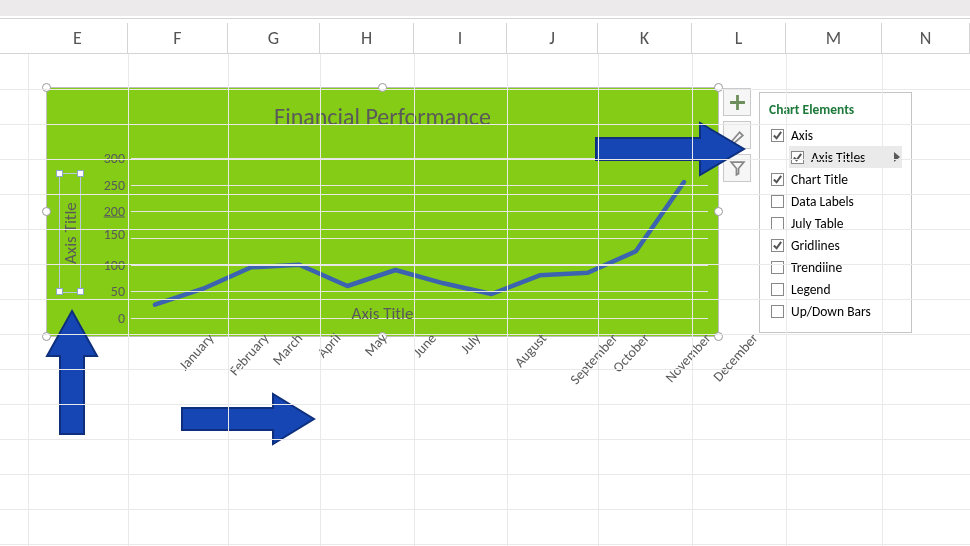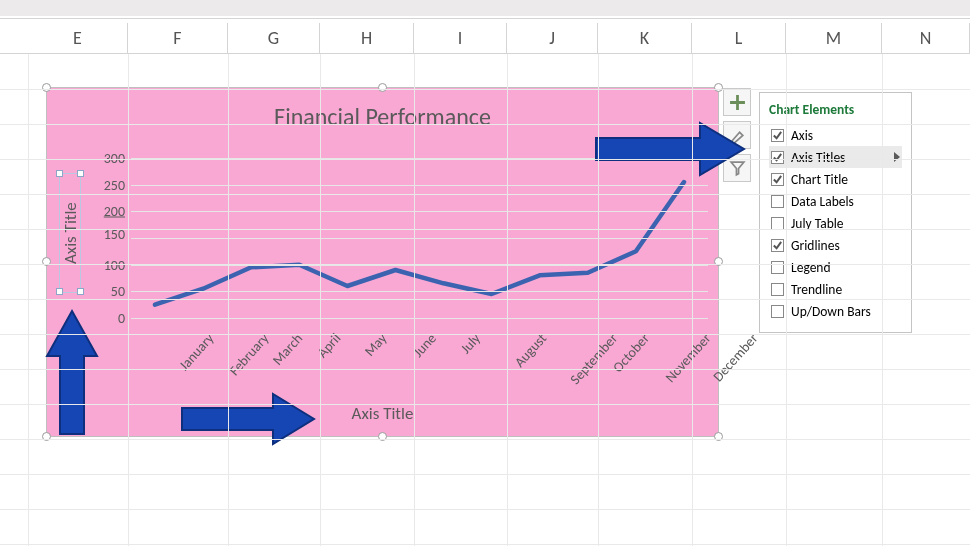--- a/index.html
+++ b/index.html
@@ -23,22 +23,22 @@
     display:flex; align-items:center; justify-content:center;
     color:#555; font-size:18px;
     border-right:1px solid #d4d4d4;
   }
   .hdr-bottom { position:absolute; left:0; top:53px; width:100%; height:1px; background:#d4d4d4; }
   .row-line { position:absolute; left:0; width:100%; height:1px; background:#e9e9e9; }
   .col-line { position:absolute; top:54px; width:1px; height:492px; background:#e9e9e9; }
 
   
   .chart-box {
-    position:absolute; left:46px; top:87px; width:673px; height:350px;
-    background:#f9a8d4; border:1px solid #bfbfbf;
+    position:absolute; left:46px; top:87px; width:673px; height:250px;
+    background:#84cc16; border:1px solid #bfbfbf;
   }
   .sel-handle {
     position:absolute; width:9px; height:9px;
     background:#fff; border:1px solid #9a9a9a; border-radius:50%;
   }
   .sel-handle.tc { left:50%; top:-5px; margin-left:-5px; }
   .sel-handle.bc { left:50%; bottom:-5px; margin-left:-5px; }
   .sel-handle.ml { left:-5px; top:50%; margin-top:-5px; }
   .sel-handle.mr { right:-5px; top:50%; margin-top:-5px; }
   .sel-handle.tl { left:-5px; top:-5px; }
@@ -90,21 +90,21 @@
   
   .flyout {
     position:absolute; left:759px; top:92px; width:153px;
     background:#fff; border:1px solid #c4c4c4;
     padding:8px 9px 10px 9px;
     box-shadow:0 0 0 rgba(0,0,0,0);
     font-size:13.5px;
   }
   .flyout .fly-title { color:#1e7a3b; font-weight:600; margin-bottom:6px; font-size:13.5px;}
   .fly-row { display:flex; align-items:center; height:22px; position:relative; padding:0 2px;}
-  .fly-row.hover { background:#eaeaea; }
+  .fly-row.hover { background:#eaeaea;margin-left:20px; }
   .fly-row .cb {
     width:13px; height:13px; border:1px solid #888; background:#fff;
     margin-right:7px; display:flex; align-items:center; justify-content:center;
   }
   .fly-row .cb svg { width:11px; height:11px; stroke:#555; stroke-width:2.2; fill:none;}
   .fly-row .sub-arrow { position:absolute; right:2px; top:6px; width:0;height:0; border-top:5px solid transparent; border-bottom:5px solid transparent; border-left:6px solid #5a5a5a;}
 
   
   .arrow { position:absolute; }
   .arrow svg { display:block; }
@@ -242,25 +242,25 @@
       <div class="fly-row">
         <span class="cb">
           <svg viewBox="0 0 12 12">
             <path d="M2 6l3 3 5-7"></path>
           </svg>
         </span>
         <span>Gridlines</span>
       </div>
       <div class="fly-row">
         <span class="cb"></span>
+        <span>Trendline</span>
+      </div>
+      <div class="fly-row">
+        <span class="cb"></span>
         <span>Legend</span>
-      </div>
-      <div class="fly-row">
-        <span class="cb"></span>
-        <span>Trendline</span>
       </div>
       <div class="fly-row">
         <span class="cb"></span>
         <span>Up/Down Bars</span>
       </div>
     </div>
 </div>
 
 <div class="arrow" style="left:44px; top:308px;">
   <svg width="56" height="130">

